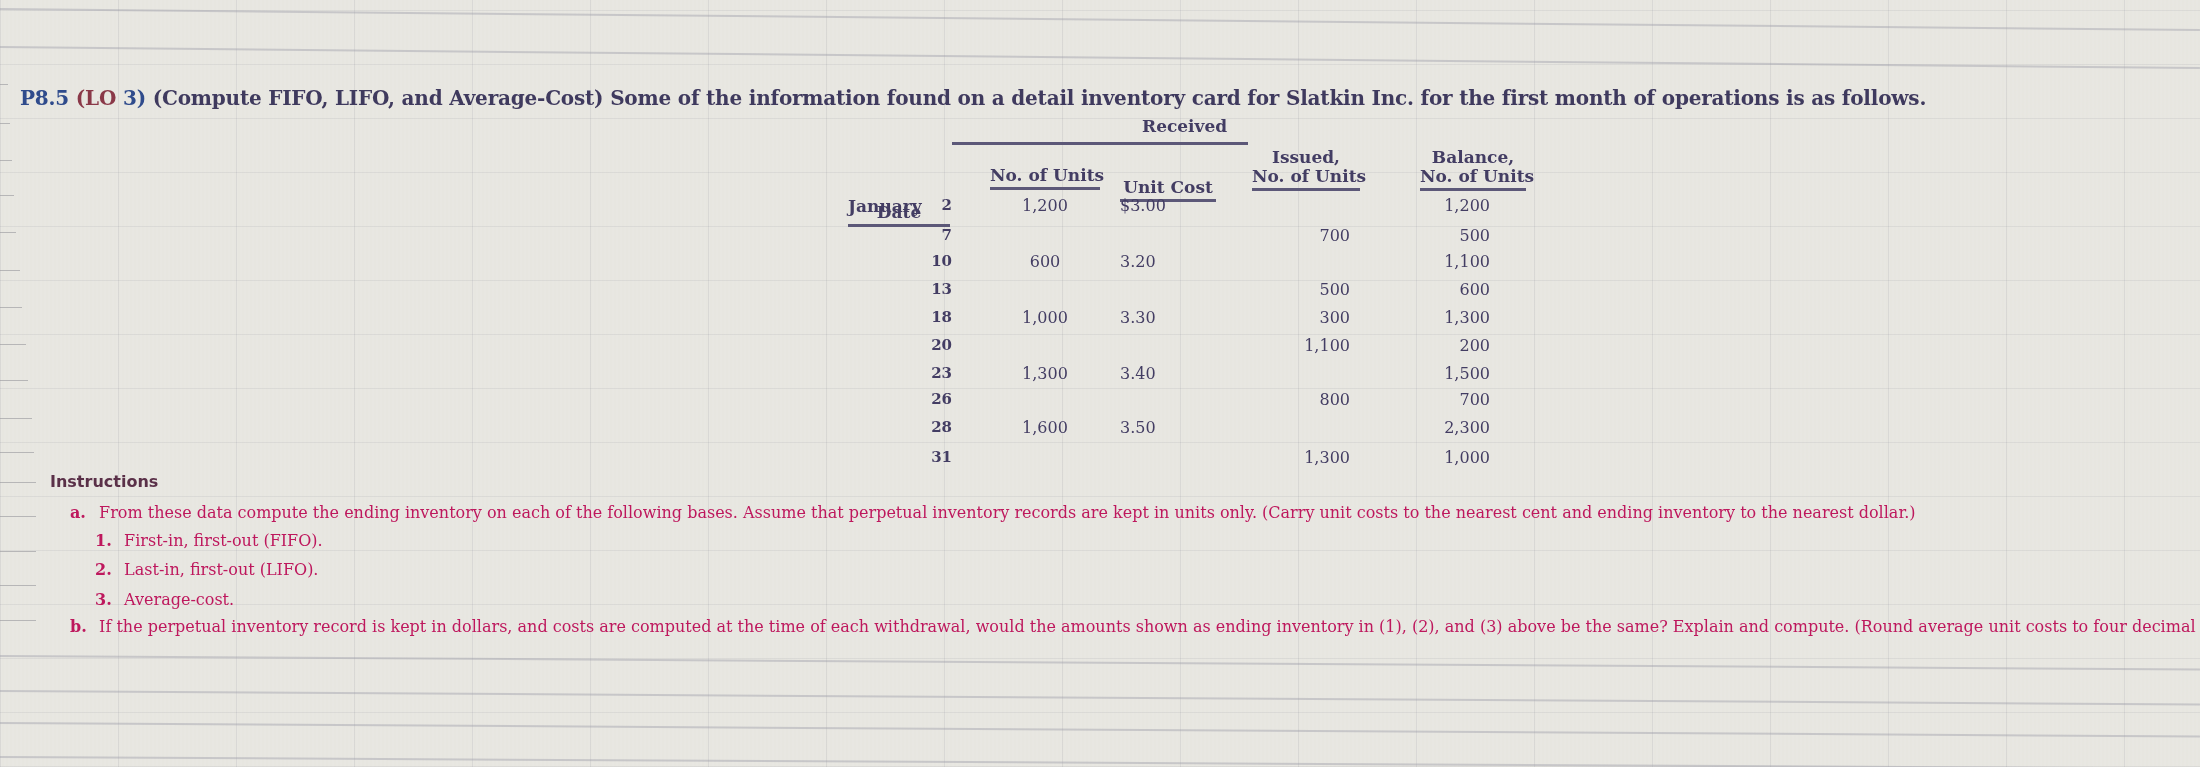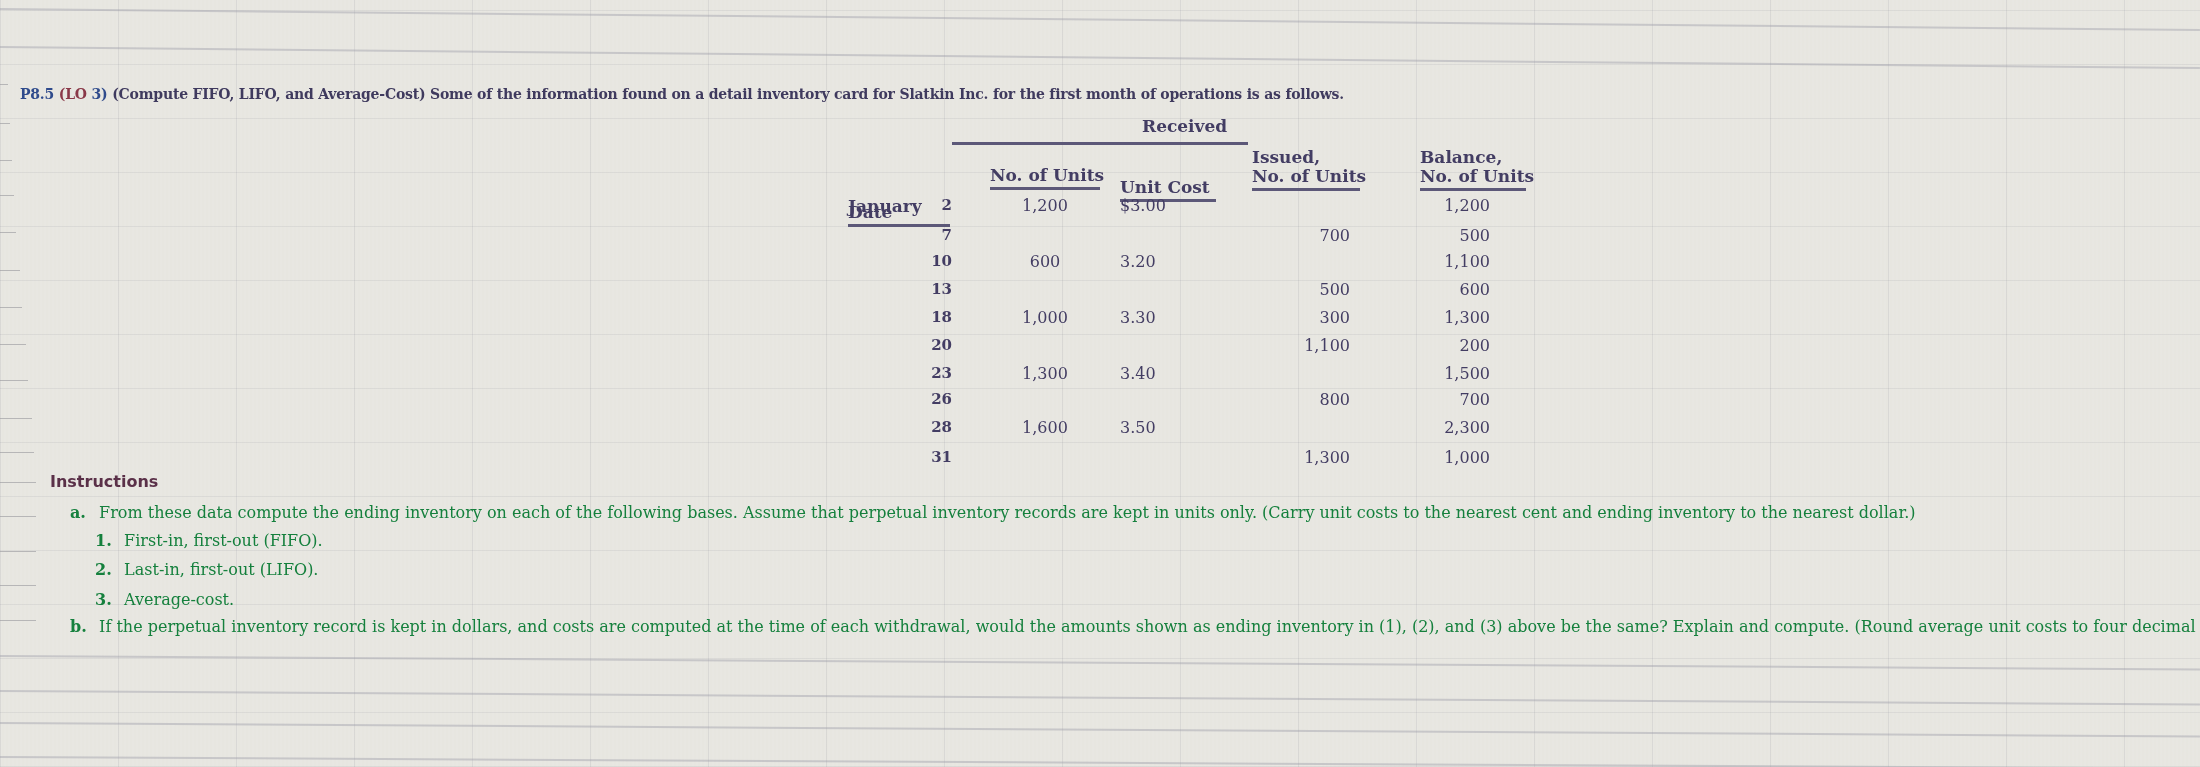--- a/index.html
+++ b/index.html
@@ -30,21 +30,21 @@
     .tick {
       position: absolute;
       left: 0;
       height: 1px;
       background: rgba(150,150,155,0.6);
     }
     .problem-title {
       position: absolute;
       left: 20px;
       top: 86px;
-      font-size: 14px;
+      font-size: 20px;
       font-weight: bold;
       white-space: nowrap;
       letter-spacing: -0.2px;
       color: #3f3a5e;
     }
     .problem-num { color: #2f4b8c; }
     .lo-ref { color: #8a3848; }
     .lo-num { color: #2f4b8c; }
 
     
@@ -74,20 +74,21 @@
       position: absolute;
       left: 112px;
       top: 26px;
       width: 296px;
       height: 3px;
       background: #5c5878;
     }
     .hdr {
       position: absolute;
       font-weight: bold;
+      text-align: center;
       line-height: 19px;
       white-space: nowrap;
       border-bottom: 3px solid #5c5878;
       padding-bottom: 2px;
     }
     .hdr-date { left: 8px; top: 50px; width: 102px; margin-top: 37px; }
     .hdr-units { left: 150px; top: 50px; width: 110px; }
     .hdr-cost { left: 280px; top: 50px; width: 96px; margin-top: 12px; }
     .hdr-issued { left: 412px; top: 32px; width: 108px; }
     .hdr-balance { left: 580px; top: 32px; width: 106px; }
@@ -118,21 +119,21 @@
       top: 472px;
       font-family: "DejaVu Sans", "Liberation Sans", sans-serif;
       font-size: 16px;
       font-weight: bold;
       color: #5a3048;
     }
     .instr-line {
       position: absolute;
       white-space: nowrap;
       font-size: 16px;
-      color: #15803d;
+      color: #be185d;
     }
     .instr-a { left: 70px; top: 503px; }
     .instr-a1 { left: 95px; top: 531px; }
     .instr-a2 { left: 95px; top: 560px; }
     .instr-a3 { left: 95px; top: 590px; }
     .instr-b { left: 70px; top: 617px; }
     .marker { font-weight: bold; display: inline-block; min-width: 24px; }
   </style>
 </head>
 <body>

